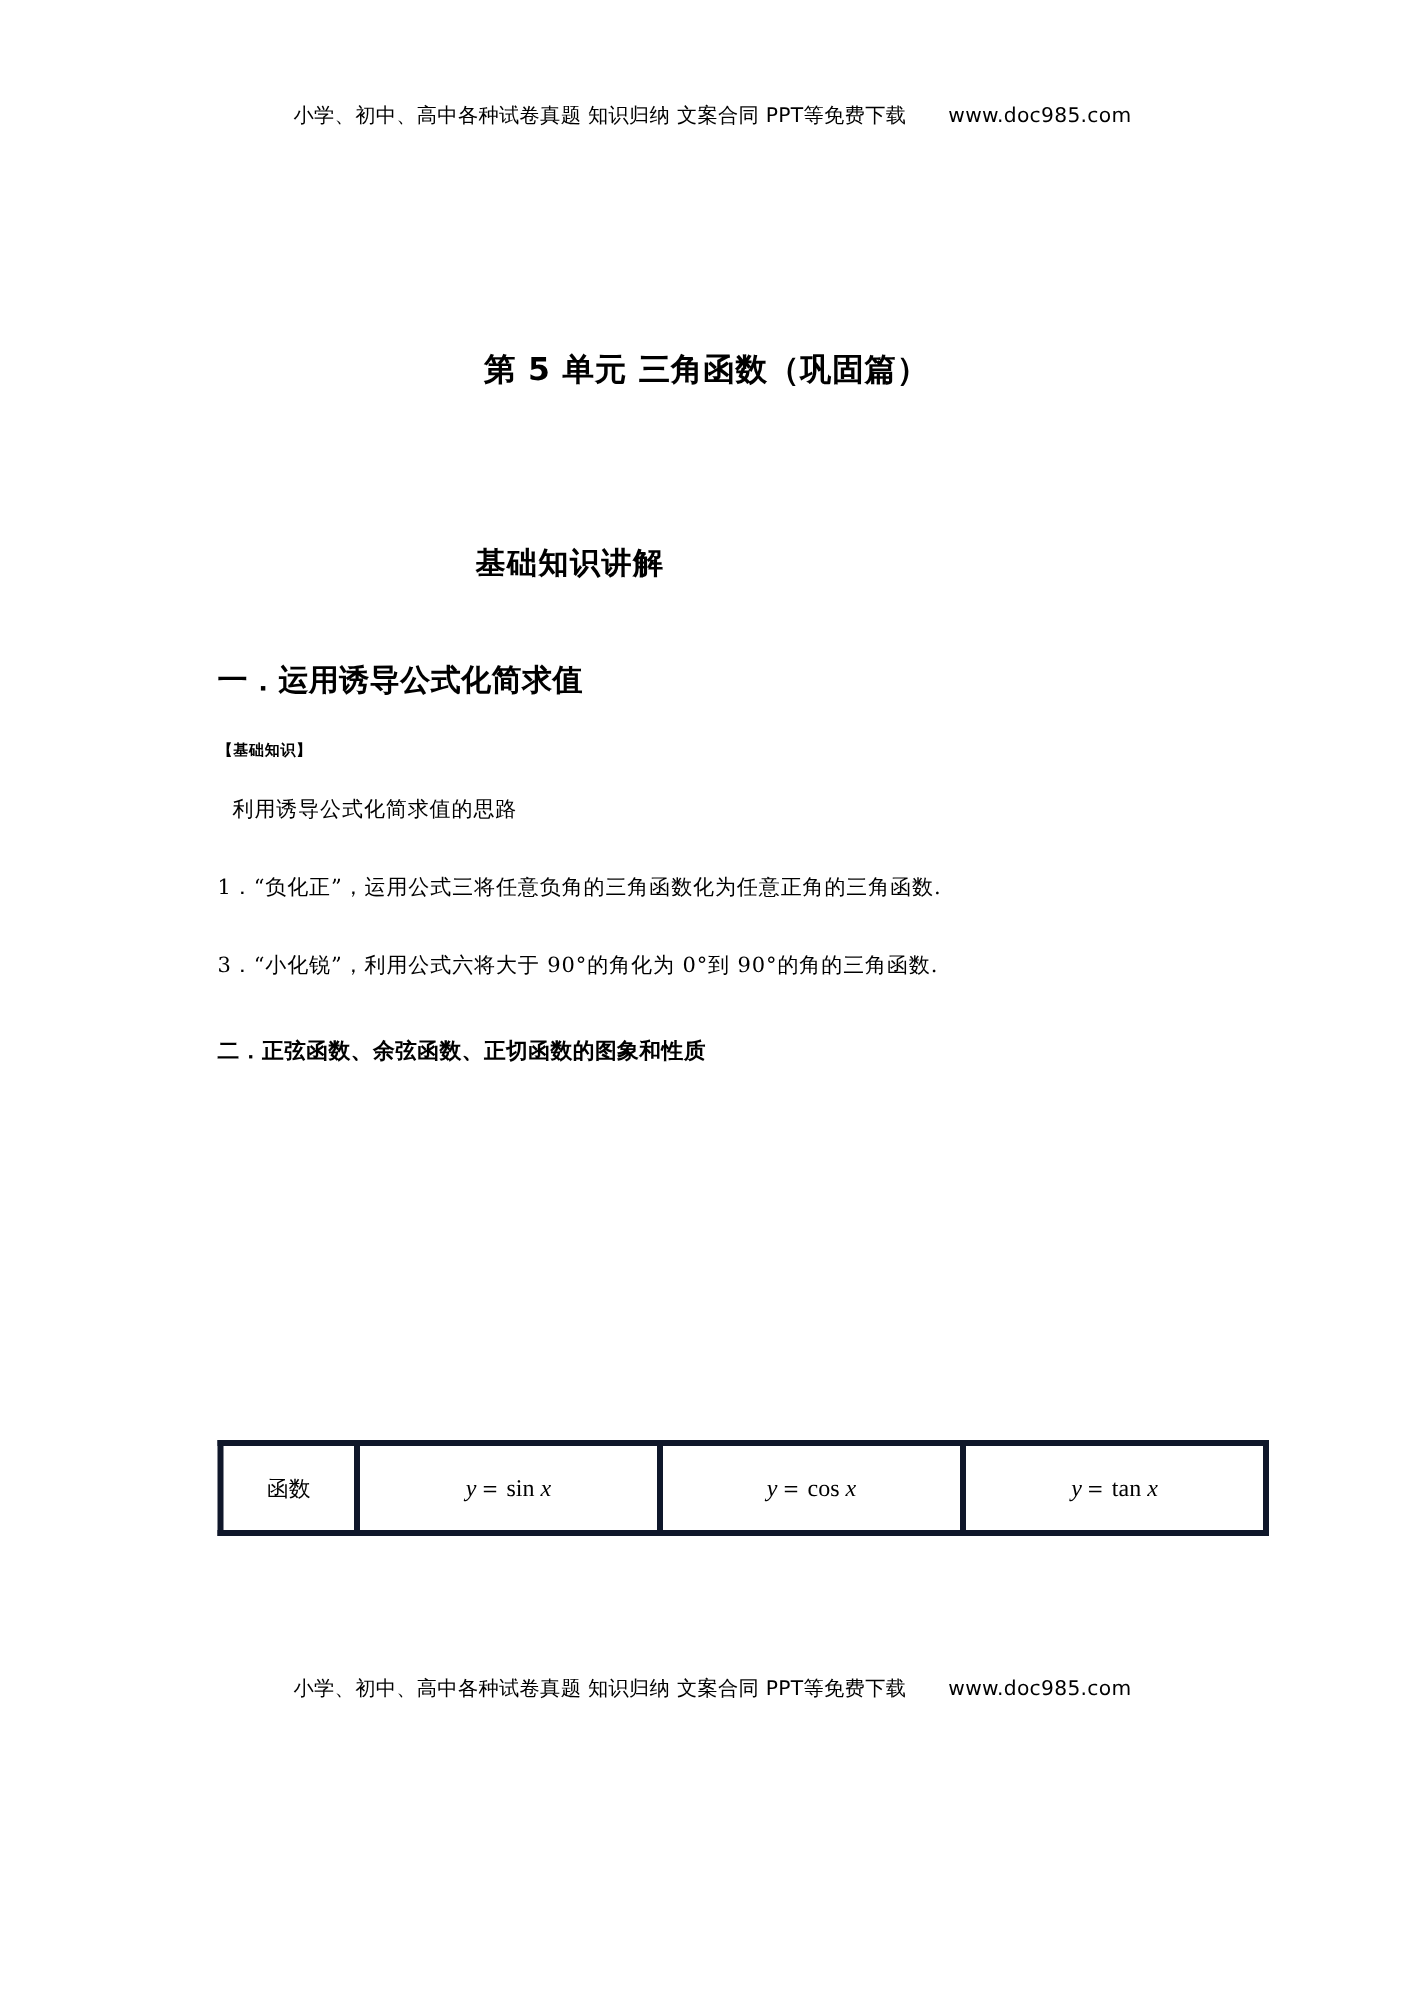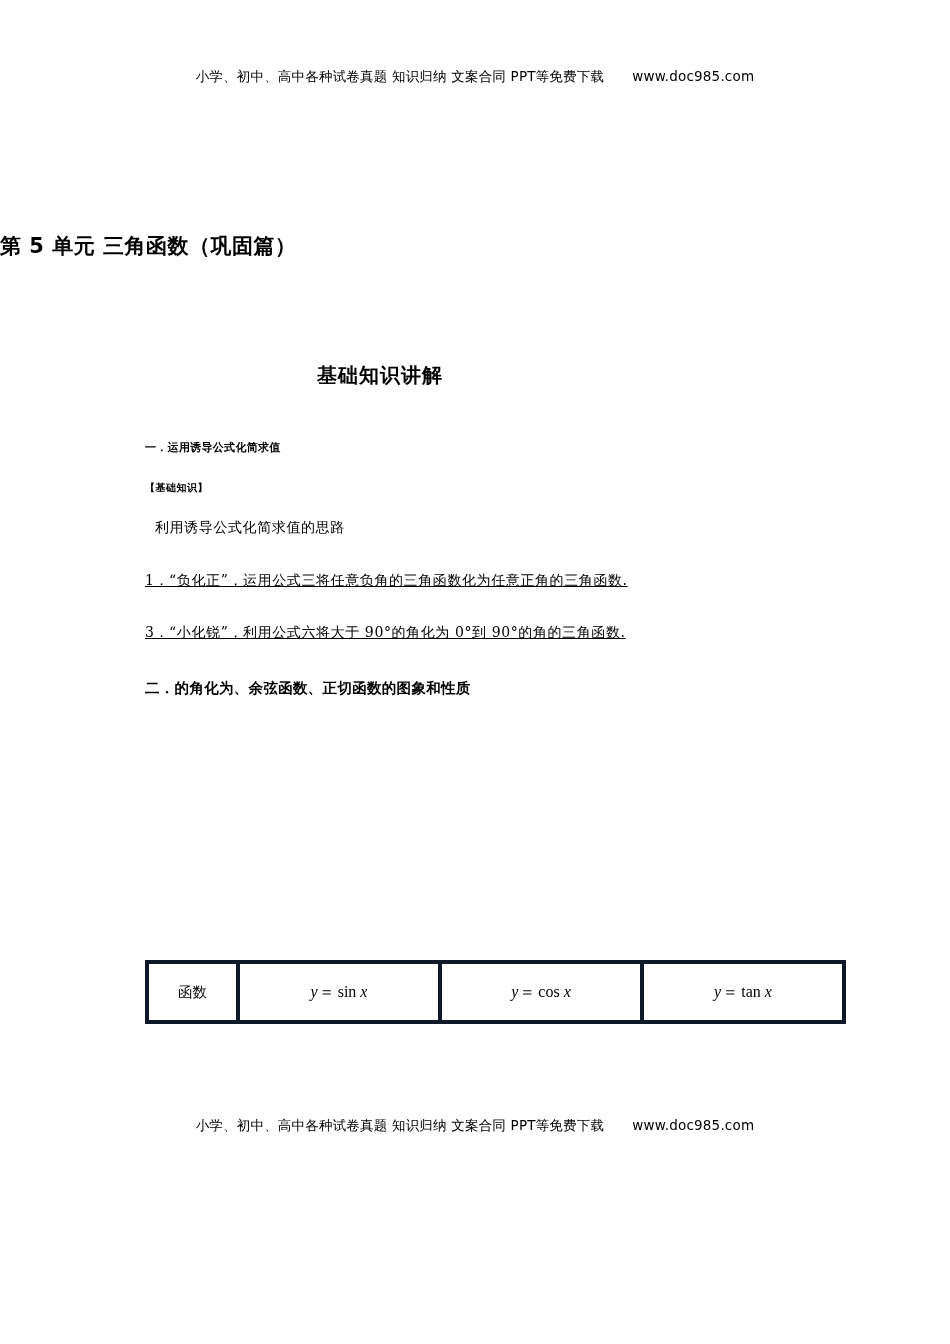--- a/index.html
+++ b/index.html
@@ -50,21 +50,21 @@
   }
   .footer-note .gap {
     display: inline-block;
     width: 28px;
   }
   .doc-title {
     position: absolute;
     top: 232px;
     left: 0;
     width: 942px;
-    text-align: left;
+    text-align: center;
     font-family: "DejaVu Sans", sans-serif;
     font-weight: bold;
     font-size: 21px;
     letter-spacing: 0.5px;
   }
   .section-title {
     position: absolute;
     top: 362px;
     left: 0;
     width: 760px;
@@ -76,21 +76,21 @@
   }
   .content {
     position: absolute;
     top: 440px;
     left: 145px;
     width: 672px;
   }
   .heading {
     font-family: "DejaVu Sans", sans-serif;
     font-weight: bold;
-    font-size: 11px;
+    font-size: 20px;
     margin: 0 0 26px 0;
     letter-spacing: 0.3px;
   }
   .heading2 {
     font-family: "DejaVu Sans", sans-serif;
     font-weight: bold;
     font-size: 14.5px;
     margin: 30px 0 0 0;
     letter-spacing: 0.3px;
   }
@@ -107,21 +107,20 @@
     margin: 0 0 26px 10px;
     letter-spacing: 0.6px;
   }
   .para {
     font-family: "DejaVu Serif", serif;
     font-size: 14px;
     line-height: 34px;
     margin: 0 0 18px 0;
     letter-spacing: 0.6px;
     text-align: justify;
-    text-decoration: underline;
   }
   .table-wrap {
     position: absolute;
     top: 960px;
     left: 145px;
     width: 673px;
   }
   table.fn-table {
     border-collapse: collapse;
     width: 673px;
@@ -165,21 +164,21 @@
   <div class="doc-title">第 5 单元 三角函数（巩固篇）</div>
 
   <div class="section-title">基础知识讲解</div>
 
   <div class="content">
     <div class="heading">一．运用诱导公式化简求值</div>
     <div class="subheading">【基础知识】</div>
     <div class="lead">利用诱导公式化简求值的思路</div>
     <div class="para">1．“负化正”，运用公式三将任意负角的三角函数化为任意正角的三角函数.</div>
     <div class="para">3．“小化锐”，利用公式六将大于 90°的角化为 0°到 90°的角的三角函数.</div>
-    <div class="heading2">二．的角化为、余弦函数、正切函数的图象和性质</div>
+    <div class="heading2">二．正弦函数、余弦函数、正切函数的图象和性质</div>
   </div>
 
   <div class="table-wrap">
     <table class="fn-table">
       <tbody>
         <tr>
           <td class="col-label">函数</td>
           <td class="col-fn">
             <span class="math">
               <i>y</i><span class="op">＝</span><span class="func">sin</span>&nbsp;<i>x</i>

